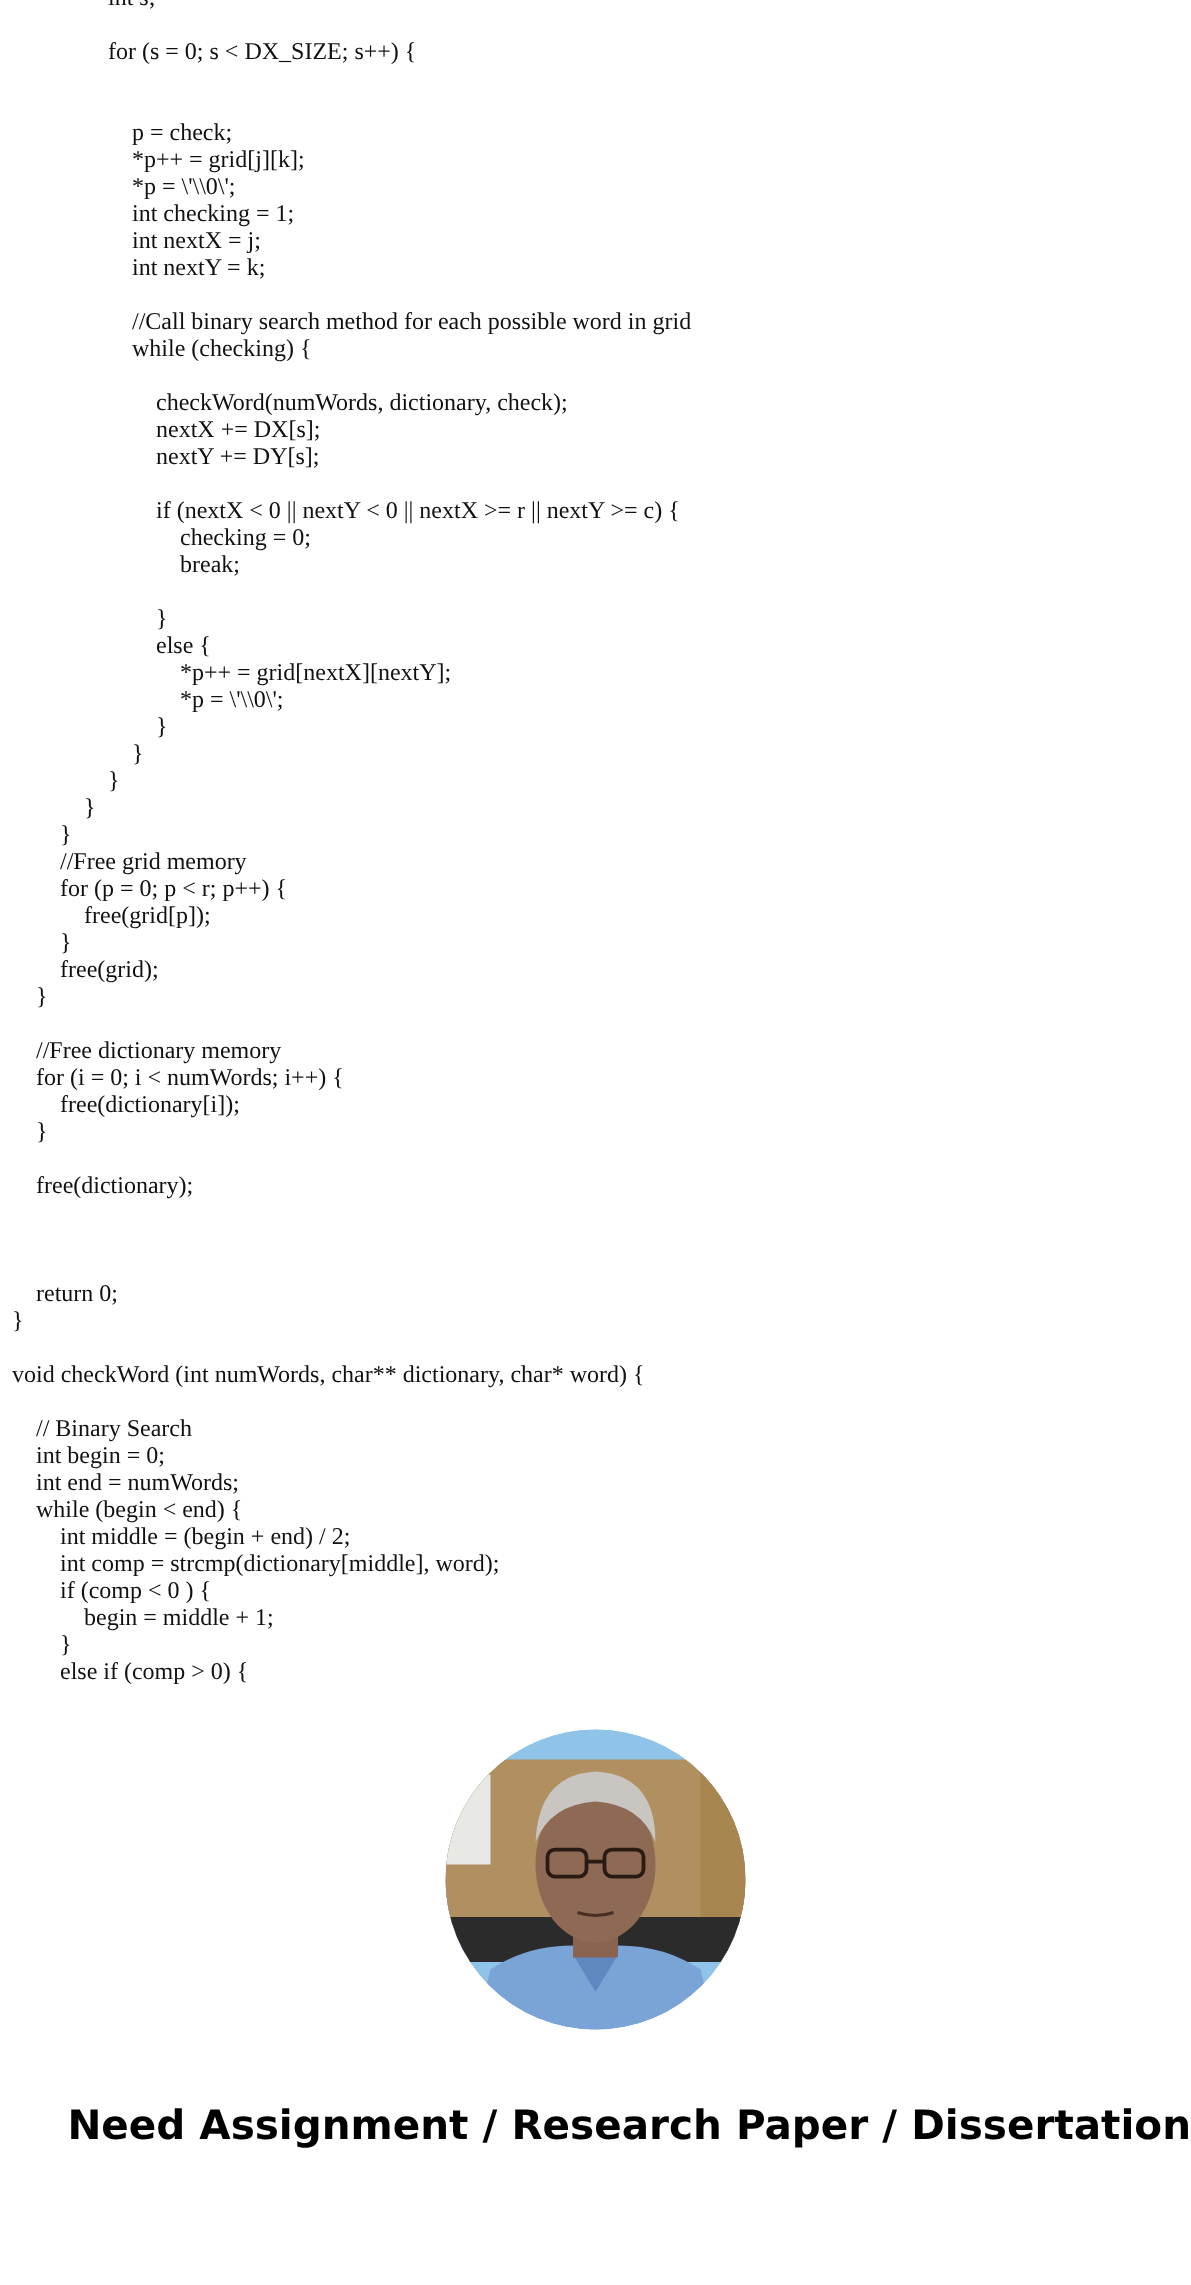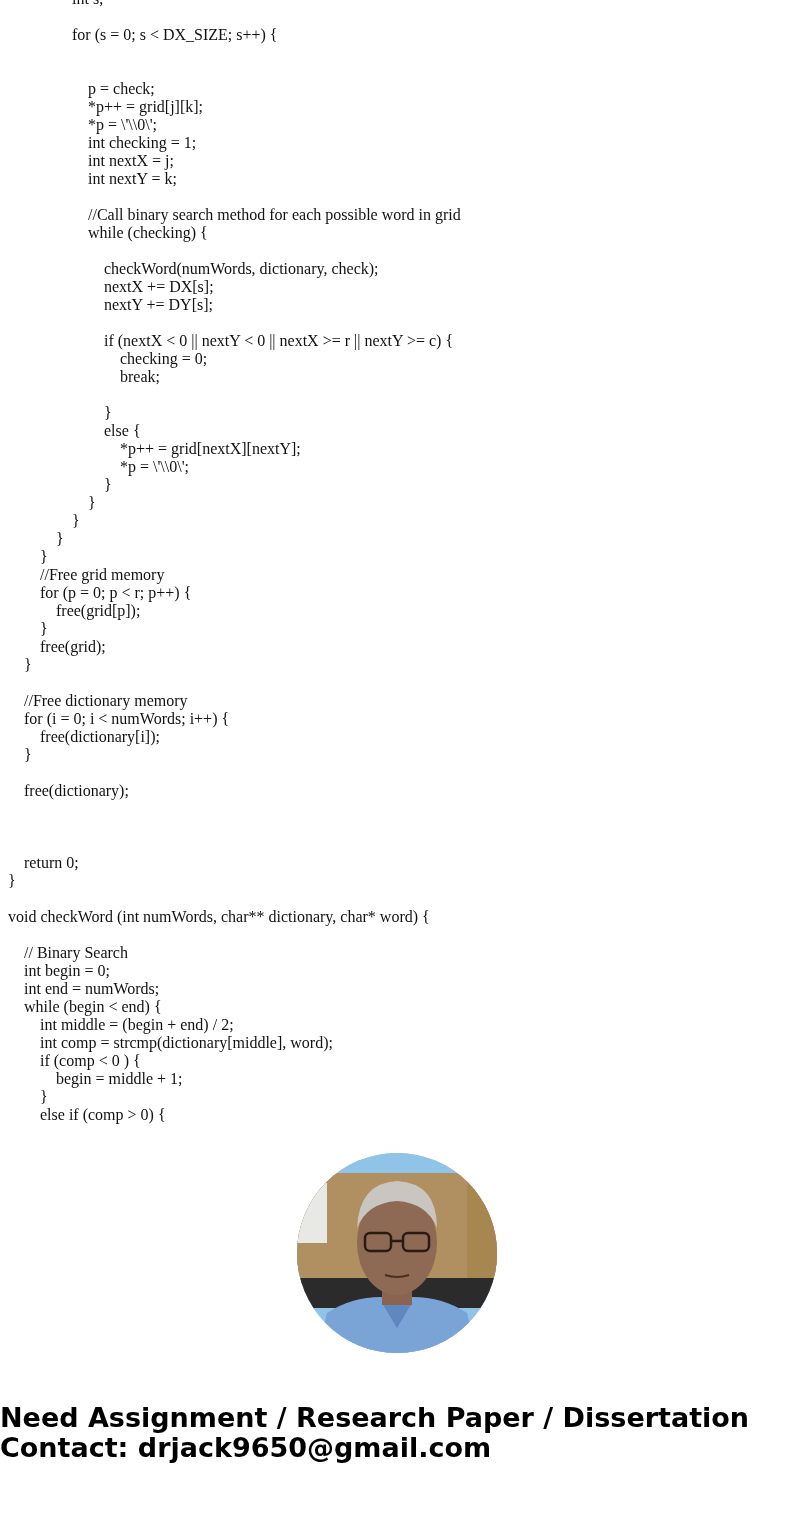--- a/index.html
+++ b/index.html
@@ -11,21 +11,21 @@
     white-space: pre;
   }
   .line { height: 18px; }
   .avatar {
     position: absolute; left: 297px; top: 1153px; width: 200px; height: 200px;
     border-radius: 50%; overflow: hidden;
     background: linear-gradient(180deg, #8fc3e8 0%, #8fc3e8 8%, #b79a6c 9%, #a88a5c 50%, #2a2a2a 52%, #2a2a2a 62%, #7ba6d8 63%, #6f9bd2 100%);
   }
   .avatar svg { width: 100%; height: 100%; display: block; }
   .promo {
-    position: absolute; left: 0; top: 1403px; width: 794px; text-align: left;
+    position: absolute; left: 0; top: 1403px; width: 794px; text-align: right;
     font-family: "DejaVu Sans", sans-serif; font-weight: bold;
     font-size: 27px; line-height: 30px; color: #000000;
   }
 </style>
 </head>
 <body>
 
 <div class="code" id="code"><div class="line" style="padding-left: 64px;">int s;</div><div class="line" style="padding-left: 0px;"></div><div class="line" style="padding-left: 64px;">for (s = 0; s &lt; DX_SIZE; s++) {</div><div class="line" style="padding-left: 0px;"></div><div class="line" style="padding-left: 0px;"></div><div class="line" style="padding-left: 80px;">p = check;</div><div class="line" style="padding-left: 80px;">*p++ = grid[j][k];</div><div class="line" style="padding-left: 80px;">*p = \'\\0\';</div><div class="line" style="padding-left: 80px;">int checking = 1;</div><div class="line" style="padding-left: 80px;">int nextX = j;</div><div class="line" style="padding-left: 80px;">int nextY = k;</div><div class="line" style="padding-left: 0px;"></div><div class="line" style="padding-left: 80px;">//Call binary search method for each possible word in grid</div><div class="line" style="padding-left: 80px;">while (checking) {</div><div class="line" style="padding-left: 0px;"></div><div class="line" style="padding-left: 96px;">checkWord(numWords, dictionary, check);</div><div class="line" style="padding-left: 96px;">nextX += DX[s];</div><div class="line" style="padding-left: 96px;">nextY += DY[s];</div><div class="line" style="padding-left: 0px;"></div><div class="line" style="padding-left: 96px;">if (nextX &lt; 0 || nextY &lt; 0 || nextX &gt;= r || nextY &gt;= c) {</div><div class="line" style="padding-left: 112px;">checking = 0;</div><div class="line" style="padding-left: 112px;">break;</div><div class="line" style="padding-left: 0px;"></div><div class="line" style="padding-left: 96px;">}</div><div class="line" style="padding-left: 96px;">else {</div><div class="line" style="padding-left: 112px;">*p++ = grid[nextX][nextY];</div><div class="line" style="padding-left: 112px;">*p = \'\\0\';</div><div class="line" style="padding-left: 96px;">}</div><div class="line" style="padding-left: 80px;">}</div><div class="line" style="padding-left: 64px;">}</div><div class="line" style="padding-left: 48px;">}</div><div class="line" style="padding-left: 32px;">}</div><div class="line" style="padding-left: 32px;">//Free grid memory</div><div class="line" style="padding-left: 32px;">for (p = 0; p &lt; r; p++) {</div><div class="line" style="padding-left: 48px;">free(grid[p]);</div><div class="line" style="padding-left: 32px;">}</div><div class="line" style="padding-left: 32px;">free(grid);</div><div class="line" style="padding-left: 16px;">}</div><div class="line" style="padding-left: 0px;"></div><div class="line" style="padding-left: 16px;">//Free dictionary memory</div><div class="line" style="padding-left: 16px;">for (i = 0; i &lt; numWords; i++) {</div><div class="line" style="padding-left: 32px;">free(dictionary[i]);</div><div class="line" style="padding-left: 16px;">}</div><div class="line" style="padding-left: 0px;"></div><div class="line" style="padding-left: 16px;">free(dictionary);</div><div class="line" style="padding-left: 0px;"></div><div class="line" style="padding-left: 0px;"></div><div class="line" style="padding-left: 0px;"></div><div class="line" style="padding-left: 16px;">return 0;</div><div class="line" style="padding-left: 0px;">}</div><div class="line" style="padding-left: 0px;"></div><div class="line" style="padding-left: 0px;">void checkWord (int numWords, char** dictionary, char* word) {</div><div class="line" style="padding-left: 0px;"></div><div class="line" style="padding-left: 16px;">// Binary Search</div><div class="line" style="padding-left: 16px;">int begin = 0;</div><div class="line" style="padding-left: 16px;">int end = numWords;</div><div class="line" style="padding-left: 16px;">while (begin &lt; end) {</div><div class="line" style="padding-left: 32px;">int middle = (begin + end) / 2;</div><div class="line" style="padding-left: 32px;">int comp = strcmp(dictionary[middle], word);</div><div class="line" style="padding-left: 32px;">if (comp &lt; 0 ) {</div><div class="line" style="padding-left: 48px;">begin = middle + 1;</div><div class="line" style="padding-left: 32px;">}</div><div class="line" style="padding-left: 32px;">else if (comp &gt; 0) {</div></div>
 
 <div class="avatar">
@@ -42,14 +42,13 @@
     <path d="M60 75 Q62 30 100 28 Q140 30 140 75 Q130 50 100 48 Q70 50 60 75 Z" fill="#c9c6c2"></path>
     <rect x="68" y="80" width="26" height="18" rx="5" fill="none" stroke="#2a1a14" stroke-width="2.5"></rect>
     <rect x="106" y="80" width="26" height="18" rx="5" fill="none" stroke="#2a1a14" stroke-width="2.5"></rect>
     <line x1="94" y1="88" x2="106" y2="88" stroke="#2a1a14" stroke-width="2.5"></line>
     <path d="M88 122 Q100 126 112 122" stroke="#4a2e24" stroke-width="2" fill="none"></path>
   </svg>
 </div>
 
 <div class="promo">
   <div>Need Assignment / Research Paper / Dissertation</div>
-  <div>Contact: drjack9650@gmail.com</div>
 </div>
 
 </body></html>

